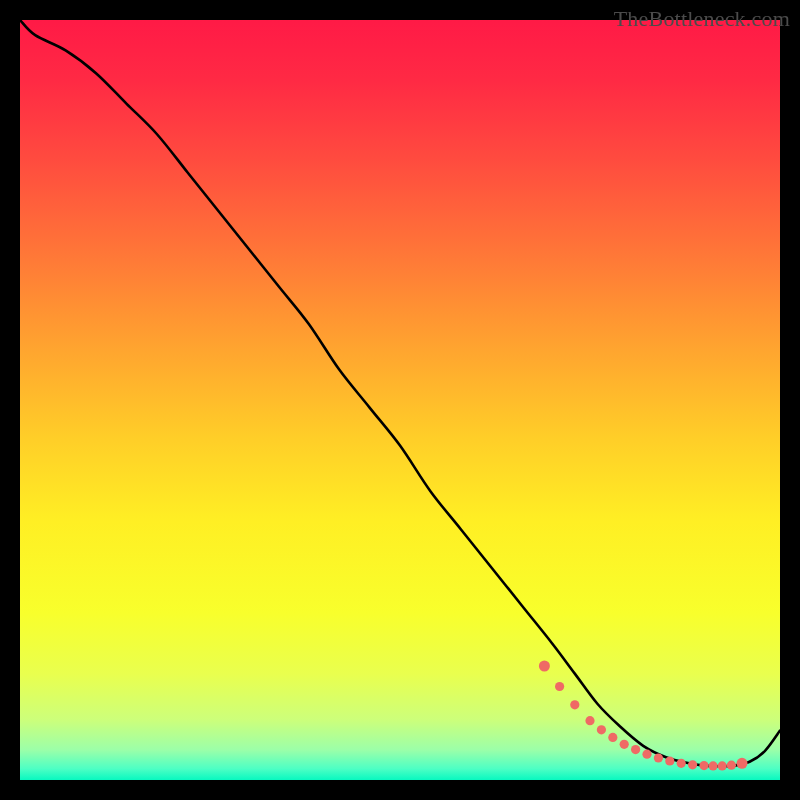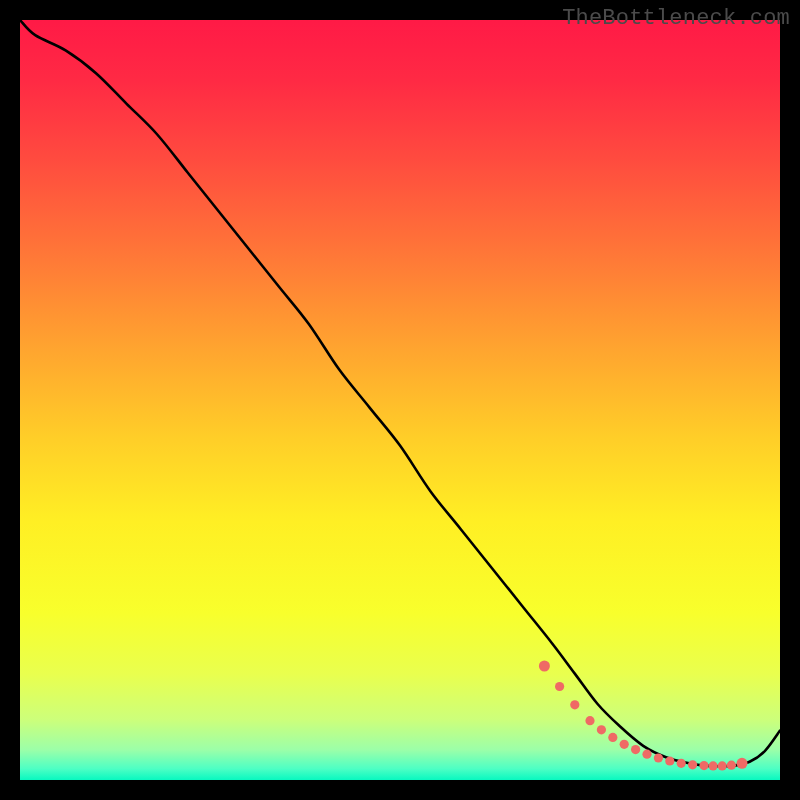--- a/index.html
+++ b/index.html
@@ -12,21 +12,21 @@
   }
   .wrap {
     position: relative;
     width: 800px;
     height: 800px;
   }
   .watermark {
     position: absolute;
     top: 6px;
     right: 10px;
-    font-family: Liberation Mono, monospace;
+    font-family: Liberation Serif, serif;
     font-size: 22px;
     color: #4b4b4b;
     font-weight: 500;
     letter-spacing: 0.2px;
     z-index: 20;
   }
   
   .plot {
     position: absolute;
     left: 20px;

